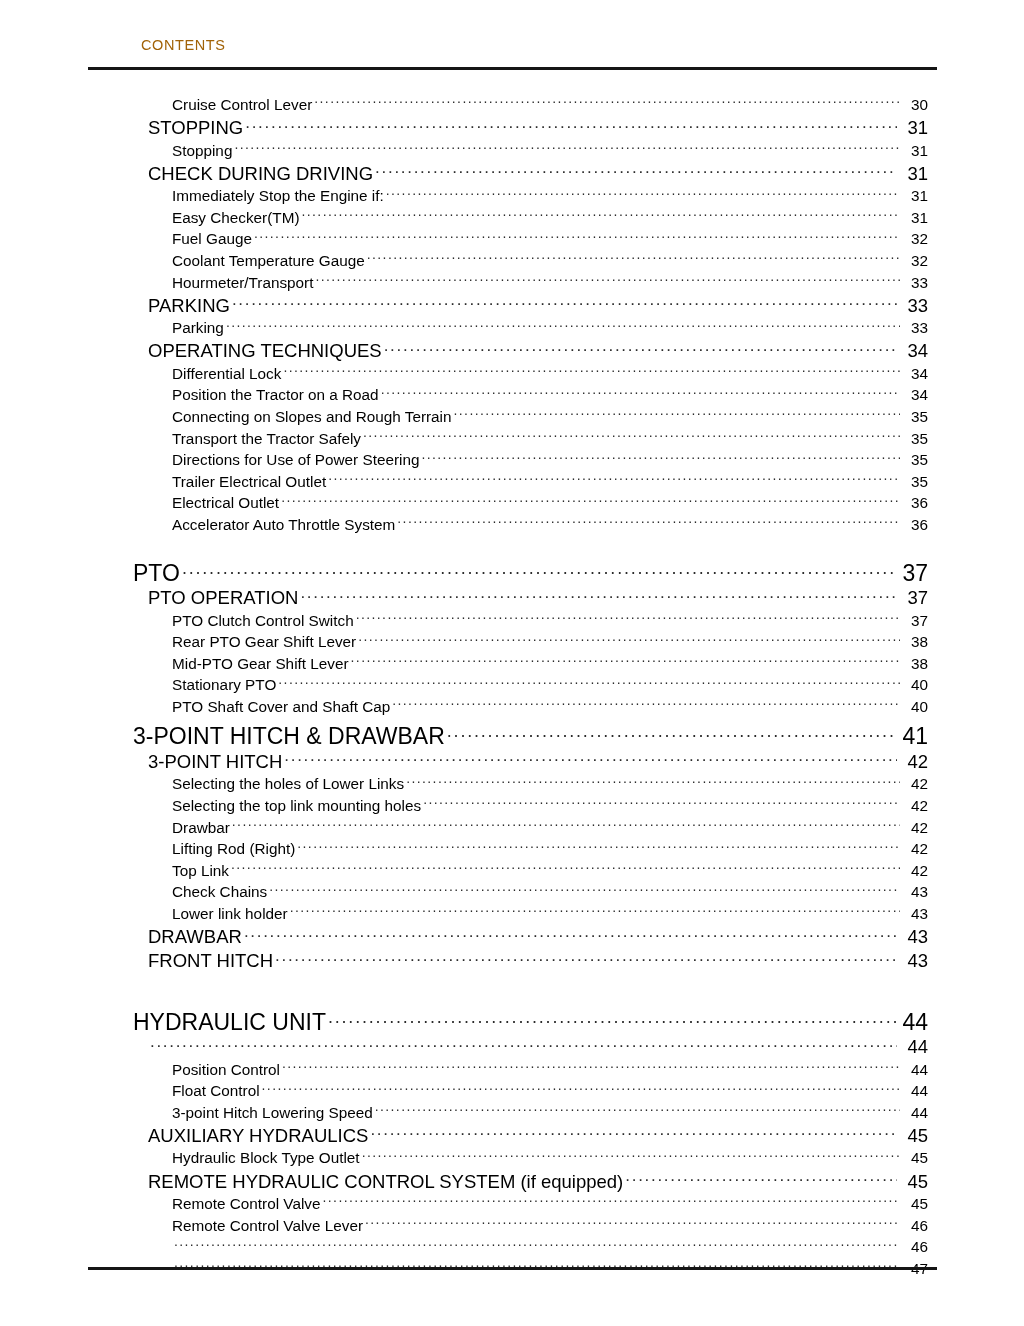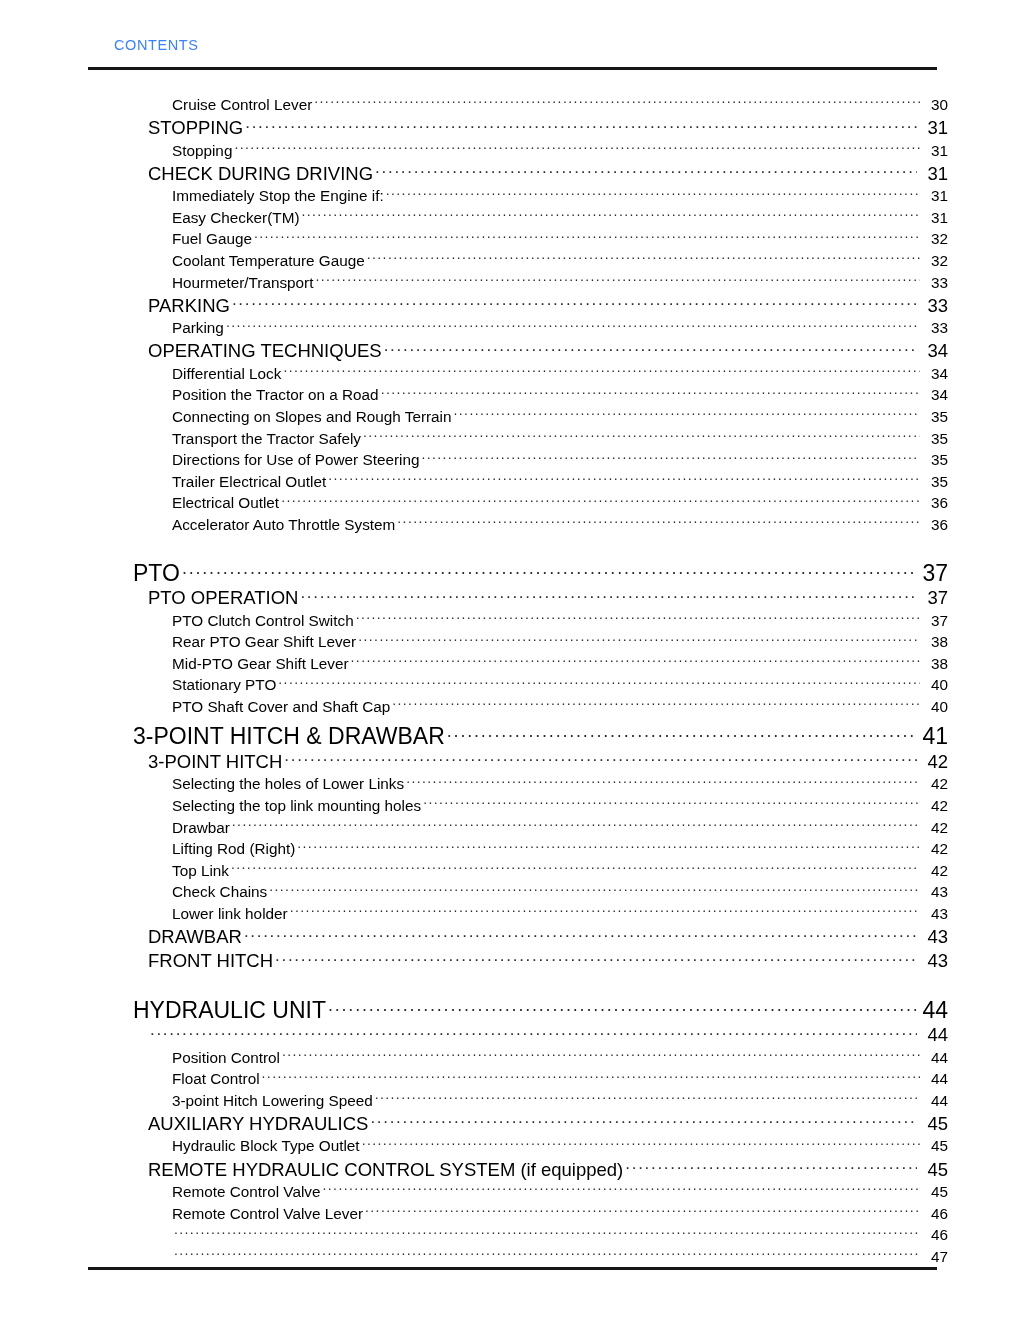--- a/index.html
+++ b/index.html
@@ -12,25 +12,25 @@
     height: 1326px;
     position: relative;
     font-family: "Liberation Sans", sans-serif;
     color: #000000;
     overflow: hidden;
   }
 
   
   .page-header {
     position: absolute;
-    left: 114px;
+    left: 141px;
     top: 37px;
     font-size: 14.5px;
     letter-spacing: 0.6px;
-    color: #3b82f6;
+    color: #a16207;
     font-family: "Liberation Sans", sans-serif;
   }
   .rule-top {
     position: absolute;
     left: 88px;
     top: 67px;
     width: 849px;
     height: 0;
     border-top: 3px solid #151515;
   }
@@ -49,21 +49,21 @@
     left: 0;
     top: 94px;
     width: 1024px;
   }
 
   .entry {
     display: flex;
     align-items: baseline;
     width: 100%;
     box-sizing: border-box;
-    padding-right: 76px;   
+    padding-right: 96px;   
     white-space: nowrap;
   }
 
   .entry .label {
     flex: 0 0 auto;
   }
   .entry .leader {
     flex: 1 1 auto;
     overflow: hidden;
     margin: 0 2px;
@@ -304,21 +304,21 @@
     <div class="entry lvl2">
       <span class="label">DRAWBAR</span>
       <span class="leader"></span>
       <span class="page">43</span>
     </div>
     <div class="entry lvl2">
       <span class="label">FRONT HITCH</span>
       <span class="leader"></span>
       <span class="page">43</span>
     </div>
-    <div class="entry lvl1" style="margin-top: 22px;">
+    <div class="entry lvl1" style="margin-top: 34px;">
       <span class="label">HYDRAULIC UNIT</span>
       <span class="leader"></span>
       <span class="page">44</span>
     </div>
     <div class="entry lvl2">
       <span class="leader"></span>
       <span class="page">44</span>
     </div>
     <div class="entry lvl3">
       <span class="label">Position Control</span>

